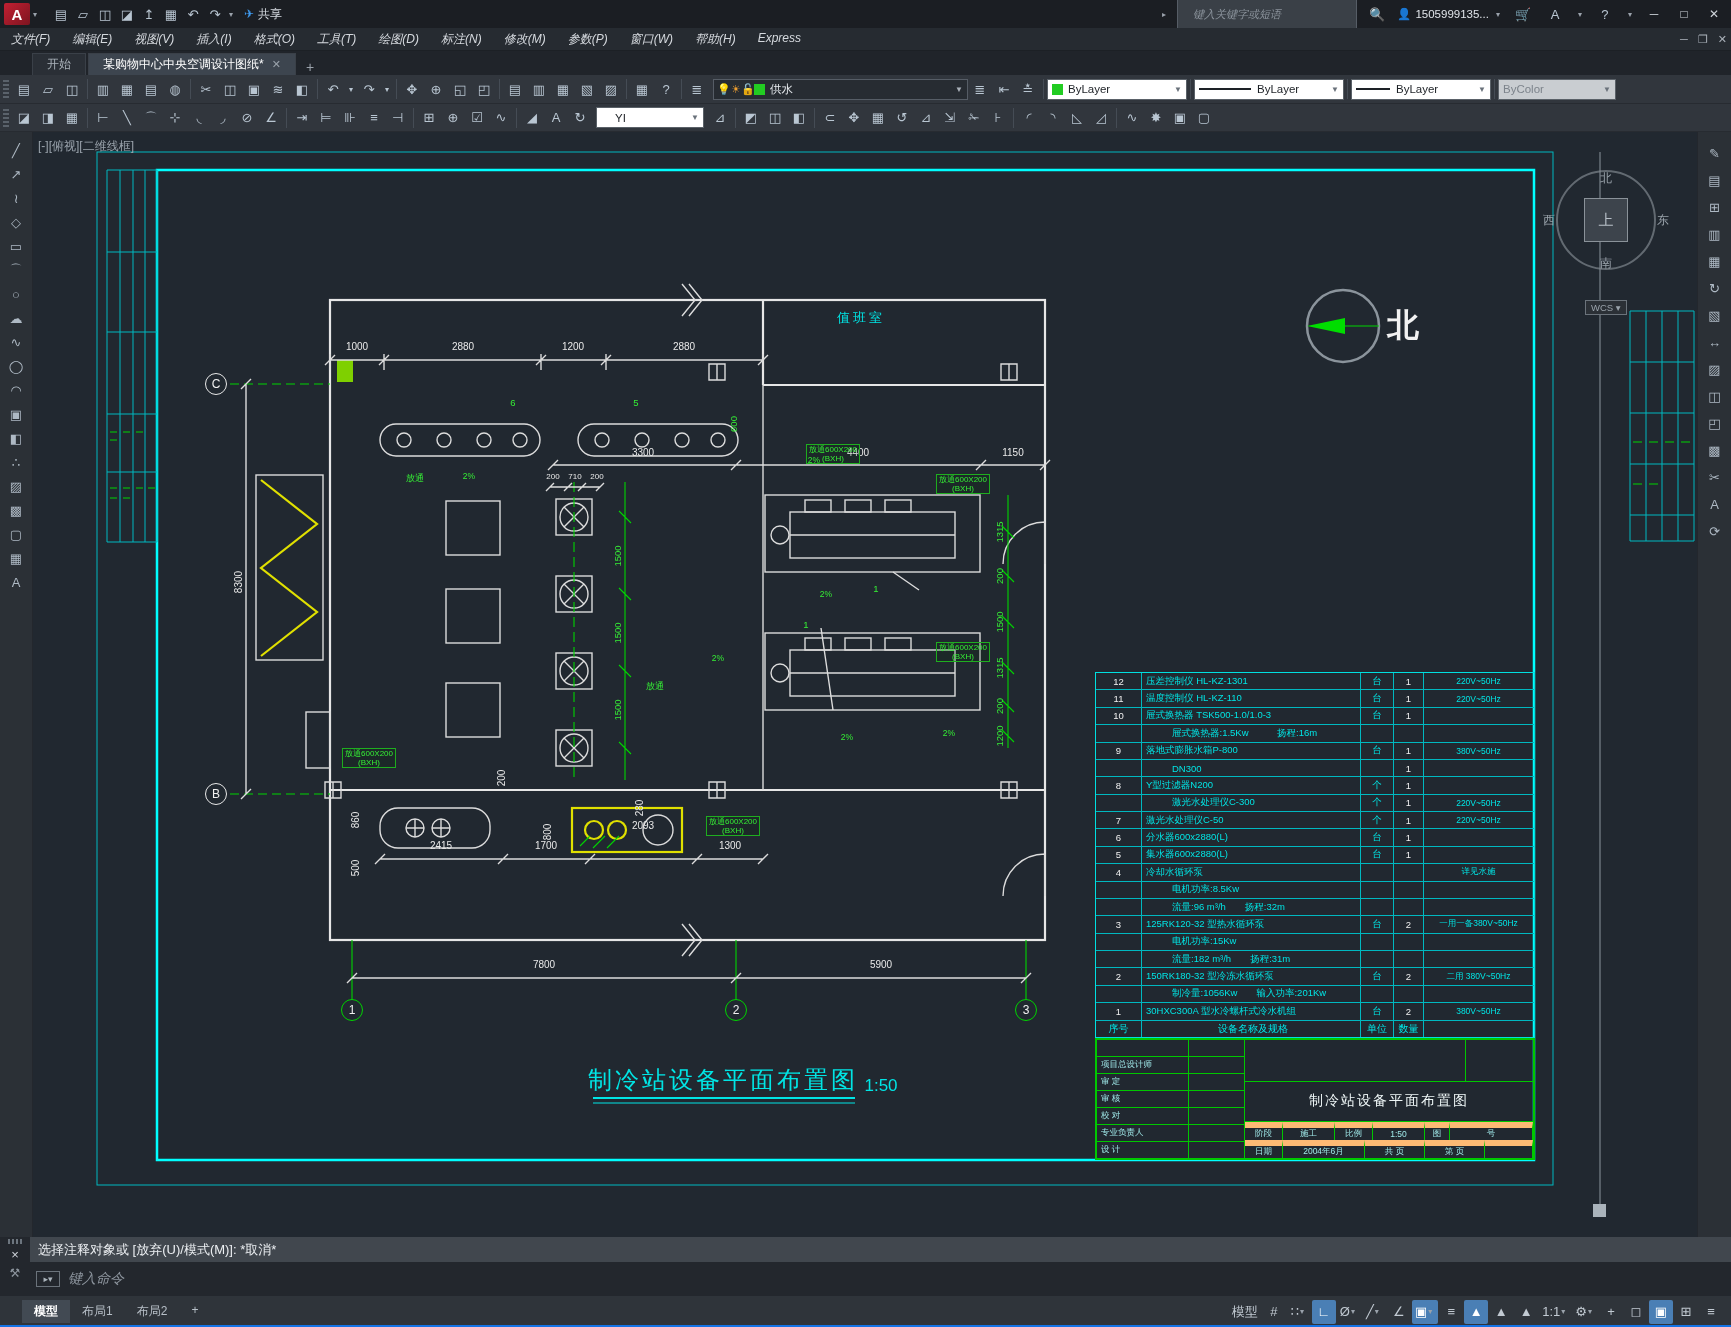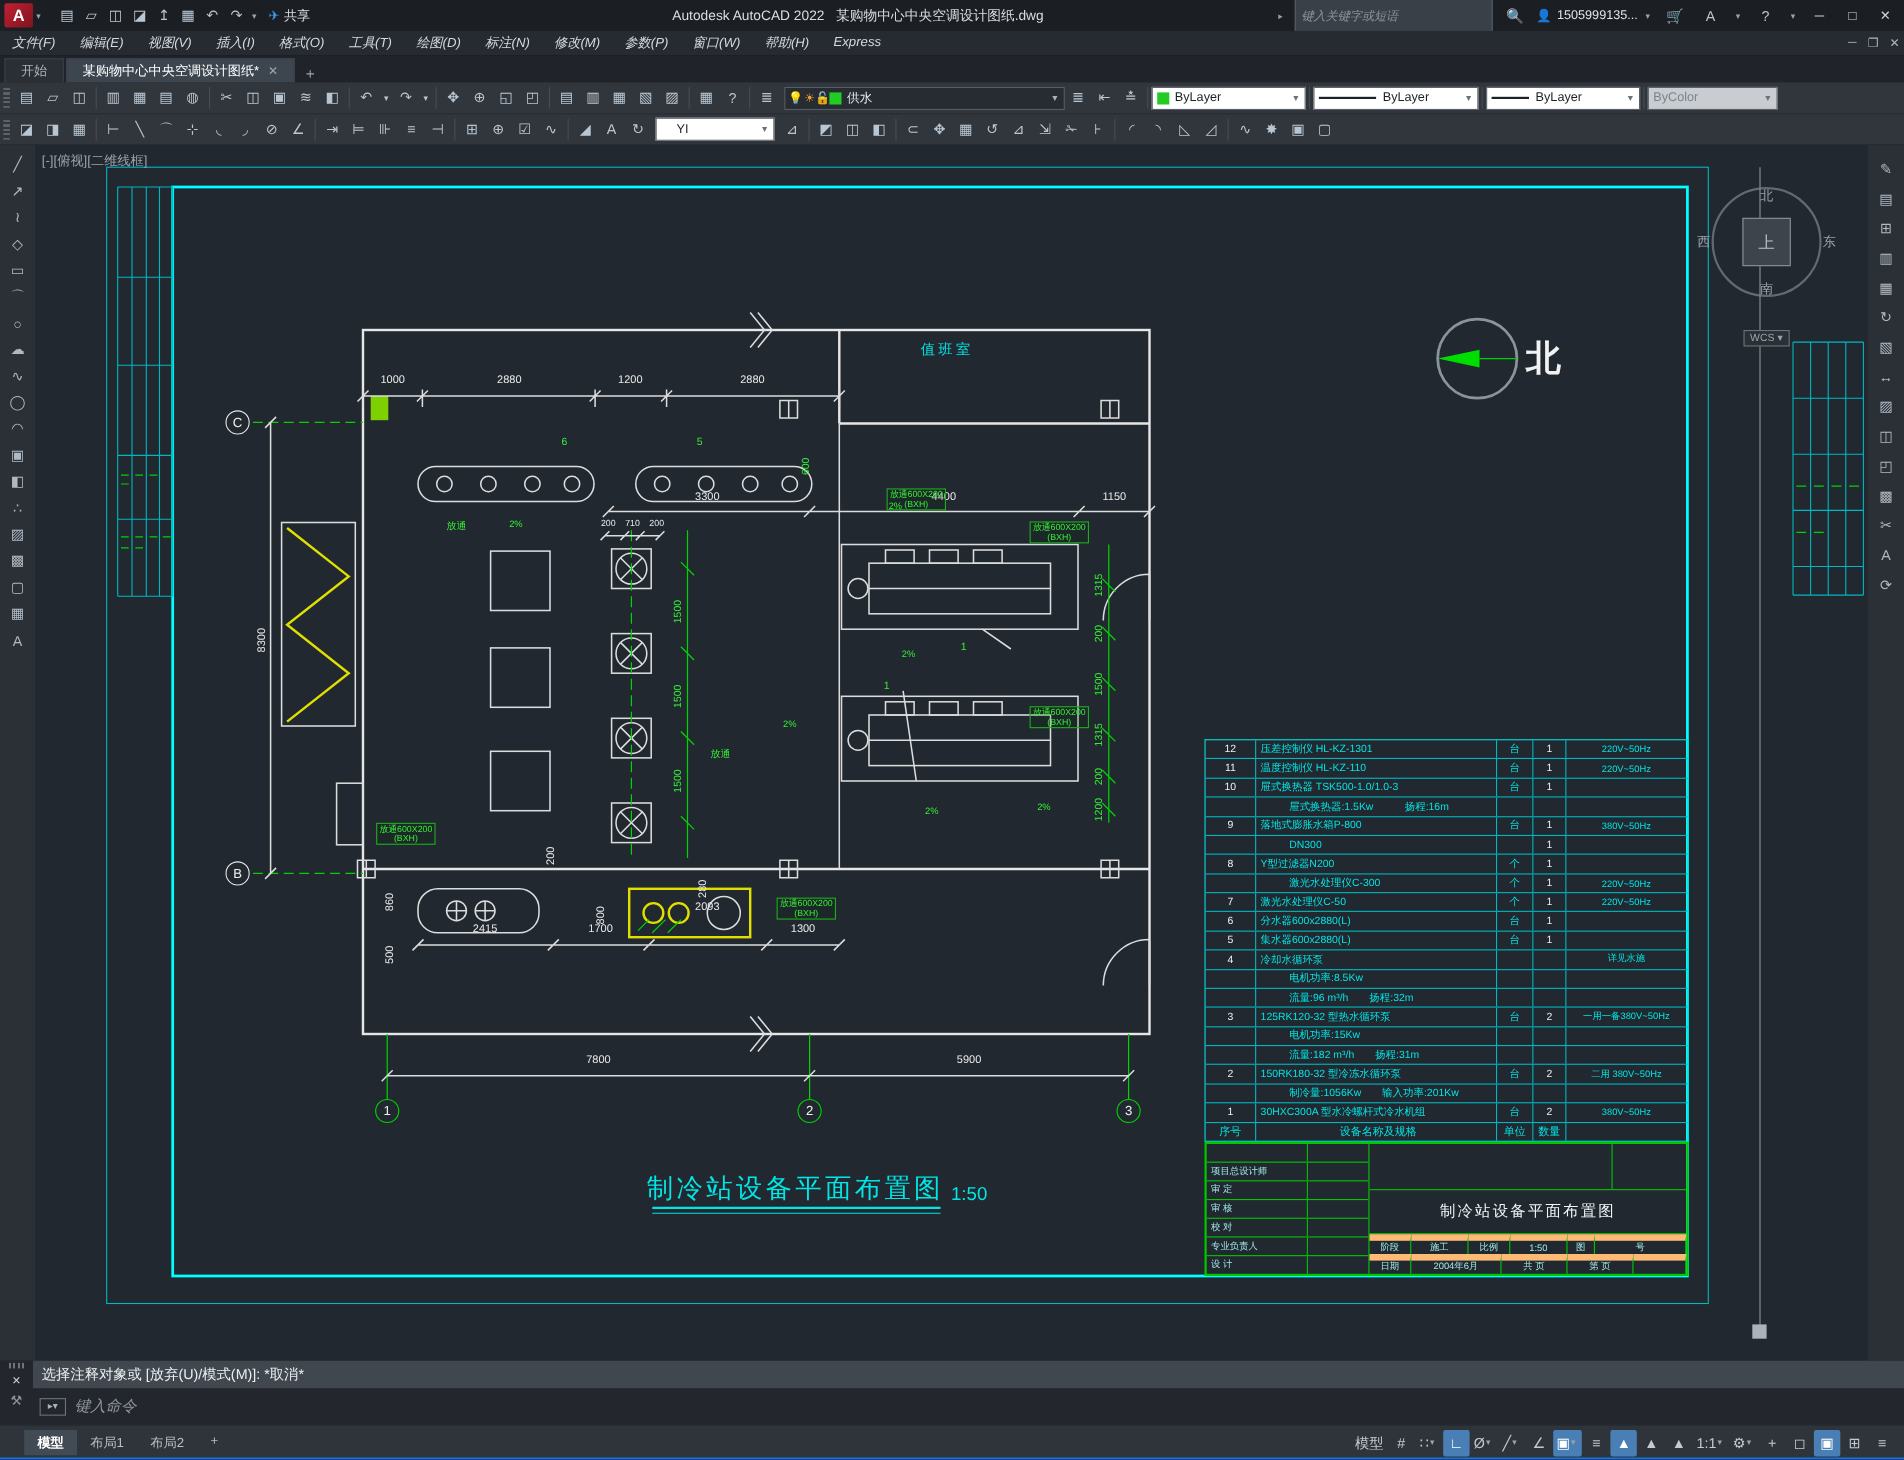--- a/index.html
+++ b/index.html
@@ -10,21 +10,21 @@
   #logo{width:26px;height:22px;margin-left:4px;background:linear-gradient(135deg,#c22032,#7d1420);color:#fff;font-weight:bold;font-size:15px;display:flex;align-items:center;justify-content:center;border-radius:2px;}
   .dd{color:#9aa2ab;font-size:8px;margin:0 3px;}
   .qat{display:flex;align-items:center;margin-left:10px;}
   .qat .ticon{width:22px;}
   .ticon{display:inline-flex;align-items:center;justify-content:center;height:22px;width:24px;color:#b9c6d2;font-size:13px;cursor:default;}
   .ticon.sm{width:12px;font-size:8px;}
   #share{color:#d7dce2;display:flex;align-items:center;gap:4px;margin-left:8px;}
   #share .plane{color:#3f9bf0;}
   #tb-title{position:absolute;left:430px;width:700px;text-align:center;color:#d8dde3;font-size:12.5px;}
   #tb-right{position:absolute;right:6px;top:0;height:28px;display:flex;align-items:center;gap:8px;}
-  #search-field{width:180px;height:30px;background:#3a4047;border:1px solid #565d66;color:#8b939c;font-size:11px;font-style:italic;display:flex;align-items:center;padding:0 5px;}
+  #search-field{width:180px;height:30px;background:#3a4047;border:1px solid #565d66;color:#8b939c;font-size:11px;font-style:italic;display:flex;align-items:center;padding:0 15px;}
   #user-id{color:#e0e4e9;font-size:11.5px;display:flex;align-items:center;gap:4px;}
   .winbtn{color:#cfd4da;width:22px;text-align:center;font-size:12px;}
   
   #menubar{position:absolute;left:0;top:28px;width:1731px;height:23px;background:#262b31;border-bottom:1px solid #1c2025;display:flex;align-items:center;font-size:12px;}
   .menu-item{padding:0 11px;color:#d5d9de;height:100%;display:flex;align-items:center;}
   #menubar .winctl{position:absolute;right:4px;display:flex;gap:10px;color:#aab1b9;font-size:11px;}
   
   #filetabs{position:absolute;left:0;top:51px;width:1731px;height:24px;background:#20242a;display:flex;align-items:flex-end;font-size:12px;}
   .ftab{height:22px;display:flex;align-items:center;padding:0 14px;color:#aab2ba;background:#2a2f36;margin-right:2px;border:1px solid #3a4048;border-bottom:none;}
   .ftab.active{background:#3d454f;color:#fff;}
@@ -137,21 +137,20 @@
         <span class="ticon">↥</span>
         <span class="ticon">▦</span>
         <span class="ticon">↶</span>
         <span class="ticon">↷</span>
       </div>
     <span class="dd">▾</span>
     <div id="share">
         <span class="plane">✈</span>
         <span>共享</span>
       </div>
-    <div id="tb-title"><span>Autodesk AutoCAD 2022</span>&nbsp;&nbsp;&nbsp;<span>某购物中心中央空调设计图纸.dwg</span></div>
     <div id="tb-right">
       <span class="dd">▸</span>
       <div id="search-field">键入关键字或短语</div>
       <span class="ticon">🔍</span>
       <div id="user-id">
           <span style="color:#4aa3e8;">👤</span>
           <span>1505999135...</span>
           <span class="dd">▾</span>
         </div>
       <span class="ticon">🛒</span>
@@ -182,21 +181,21 @@
         <div class="menu-item">Express</div>
       </div>
     <div class="winctl">
       <span>─</span>
       <span>❐</span>
       <span>✕</span>
     </div>
   </div>
 
   <div id="filetabs">
-    <div class="ftab" style="margin-left:4px;">
+    <div class="ftab" style="margin-left:32px;">
         <span>开始</span>
       </div>
     <div class="ftab active">
         <span>某购物中心中央空调设计图纸*</span>
         <span class="close">✕</span>
       </div>
     <div class="ftab-plus">+</div>
   </div>
 
   <div id="toolbar1" class="toolbar">

